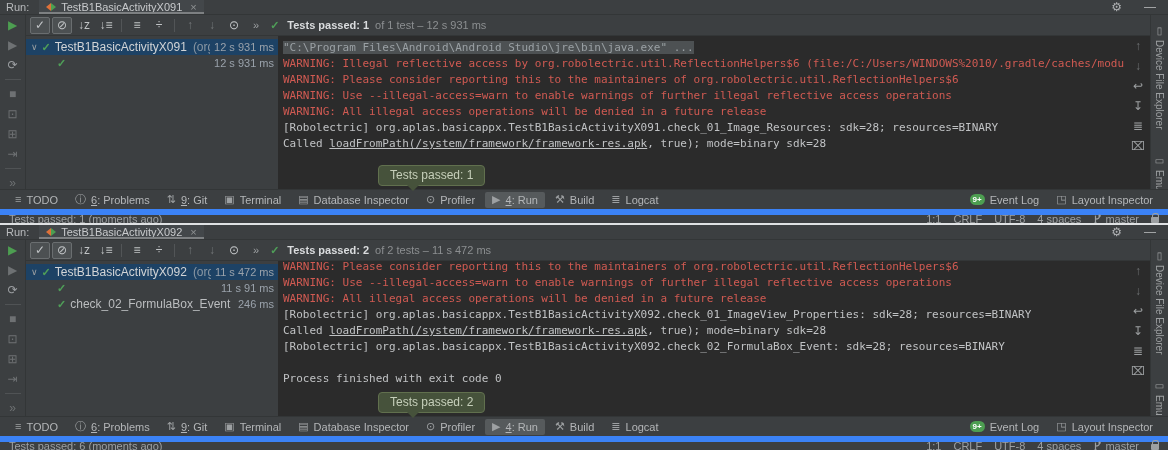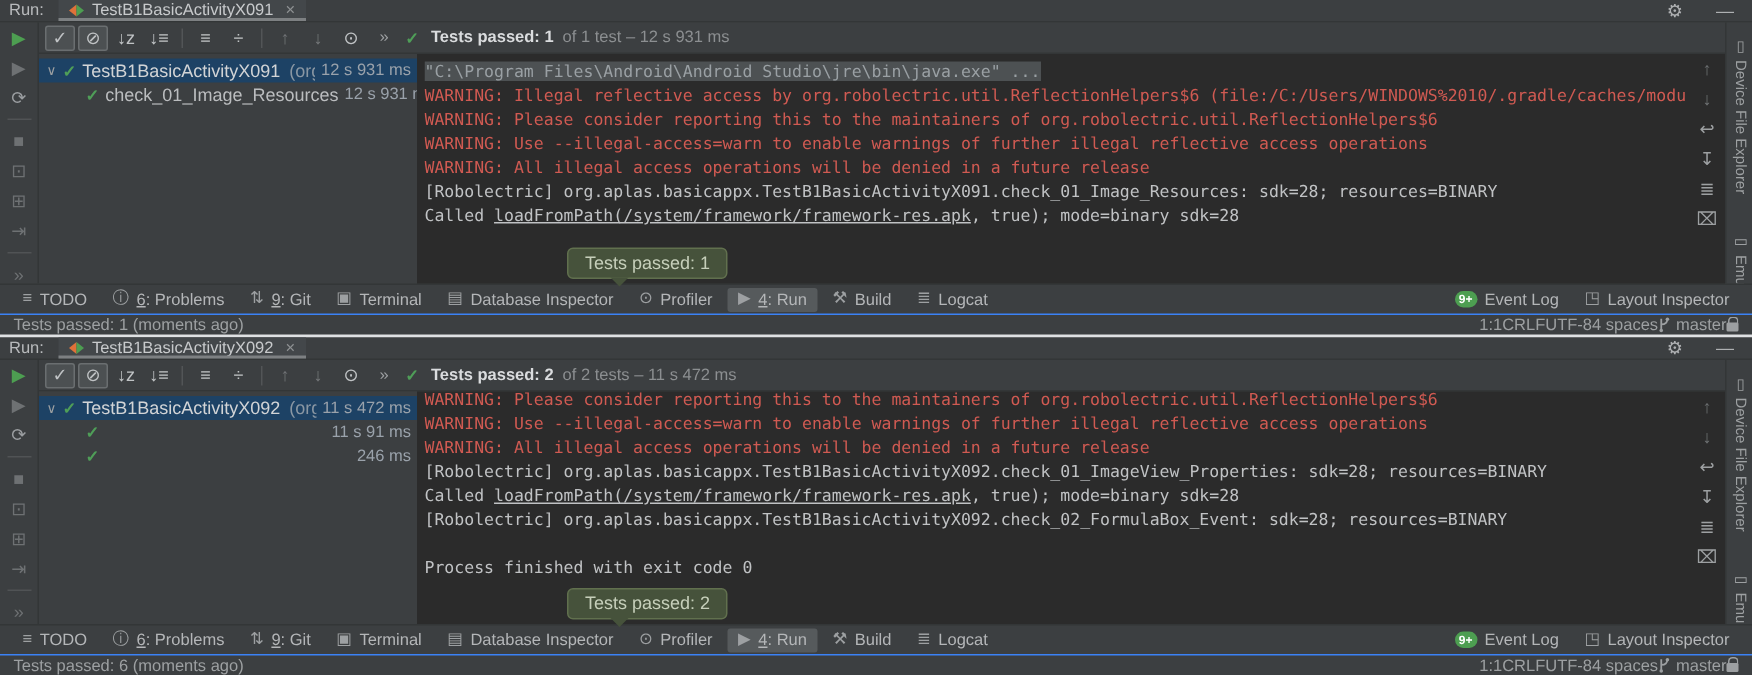--- a/index.html
+++ b/index.html
@@ -77,21 +77,21 @@
 
   
   .bbar { height:20px; background:#3c3f41; border-top:1px solid #333637; display:flex; align-items:center; padding:0 8px; gap:3px; white-space:nowrap; }
   .bwbtn { display:flex; align-items:center; gap:5px; padding:2px 7px; color:#b4b6b8; border-radius:2px; }
   .bwbtn .bicon { color:#9da0a2; font-size:11px; line-height:11px; }
   .bwbtn.active { background:#565a5c; }
   .mn { text-decoration:underline; }
   .badge { background:#4d9e51; color:#fff; font-size:8px; padding:0 3px; border-radius:6px; height:11px; line-height:11px; font-weight:bold; }
 
   
-  .sbar { height:14px; background:#3c3f41; border-top:1px solid #3b82f6; display:flex; align-items:center; padding:0 9px; gap:0; color:#9da0a2; }
+  .sbar { height:14px; background:#3c3f41; border-top:6px solid #3b82f6; display:flex; align-items:center; padding:0 9px; gap:12px; color:#9da0a2; }
   .branch { display:inline-flex; align-items:center; gap:3px; }
   .lock { width:8px; height:6px; background:#9da0a2; border-radius:1px; position:relative; display:inline-block; margin-top:2px; }
   .lock::before { content:""; position:absolute; top:-4px; left:1px; width:5px; height:4px; border:1.5px solid #9da0a2; border-bottom:none; border-radius:3px 3px 0 0; }
 
   
   .balloon { position:absolute; left:378px; bottom:37px; background:#46523b; border:1px solid #61704e; border-radius:4px; padding:2px 11px 3px; color:#c6cfba; font-size:12px; z-index:5; }
   .balloon::after { content:""; position:absolute; left:28px; bottom:-6px; border-left:6px solid transparent; border-right:6px solid transparent; border-top:6px solid #46523b; }
 </style>
 </head>
 <body>
@@ -149,21 +149,20 @@
         <div class="tree">
           <div class="trow selected">
             <span class="twist">∨</span>
             <span class="tcheck">✓</span>
             <span class="tname">TestB1BasicActivityX091</span>
             <span class="tpkg">(org.aplas.b</span>
             <span class="ttime">12 s 931 ms</span>
           </div>
           <div class="trow child">
             <span class="tcheck">✓</span>
-            <span class="tname">check_01_Image_Resources</span>
             <span class="ttime">12 s 931 ms</span>
           </div>
         </div>
 
         <div class="console">
           <div class="cline" data-color="gray"><span class="sel-span">"C:\Program Files\Android\Android Studio\jre\bin\java.exe" ...</span></div>
           <div class="cline" data-color="red">WARNING: Illegal reflective access by org.robolectric.util.ReflectionHelpers$6 (file:/C:/Users/WINDOWS%2010/.gradle/caches/modules-2/files-2.</div>
           <div class="cline" data-color="red">WARNING: Please consider reporting this to the maintainers of org.robolectric.util.ReflectionHelpers$6</div>
           <div class="cline" data-color="red">WARNING: Use --illegal-access=warn to enable warnings of further illegal reflective access operations</div>
           <div class="cline" data-color="red">WARNING: All illegal access operations will be denied in a future release</div>
@@ -320,20 +319,21 @@
             <span class="tname">TestB1BasicActivityX092</span>
             <span class="tpkg">(org.aplas.b</span>
             <span class="ttime">11 s 472 ms</span>
           </div>
           <div class="trow child">
             <span class="tcheck">✓</span>
             <span class="ttime">11 s 91 ms</span>
           </div>
           <div class="trow child">
             <span class="tcheck">✓</span>
+            <span class="tname">check_02_FormulaBox_Event</span>
             <span class="ttime">246 ms</span>
           </div>
         </div>
 
         <div class="console">
           <div class="cline" data-color="red">WARNING: Please consider reporting this to the maintainers of org.robolectric.util.ReflectionHelpers$6</div>
           <div class="cline" data-color="red">WARNING: Use --illegal-access=warn to enable warnings of further illegal reflective access operations</div>
           <div class="cline" data-color="red">WARNING: All illegal access operations will be denied in a future release</div>
           <div class="cline" data-color="light">[Robolectric] org.aplas.basicappx.TestB1BasicActivityX092.check_01_ImageView_Properties: sdk=28; resources=BINARY</div>
           <div class="cline" data-color="light"><span>Called </span><span class="clink">loadFromPath(/system/framework/framework-res.apk</span><span>, true); mode=binary sdk=28</span></div>

